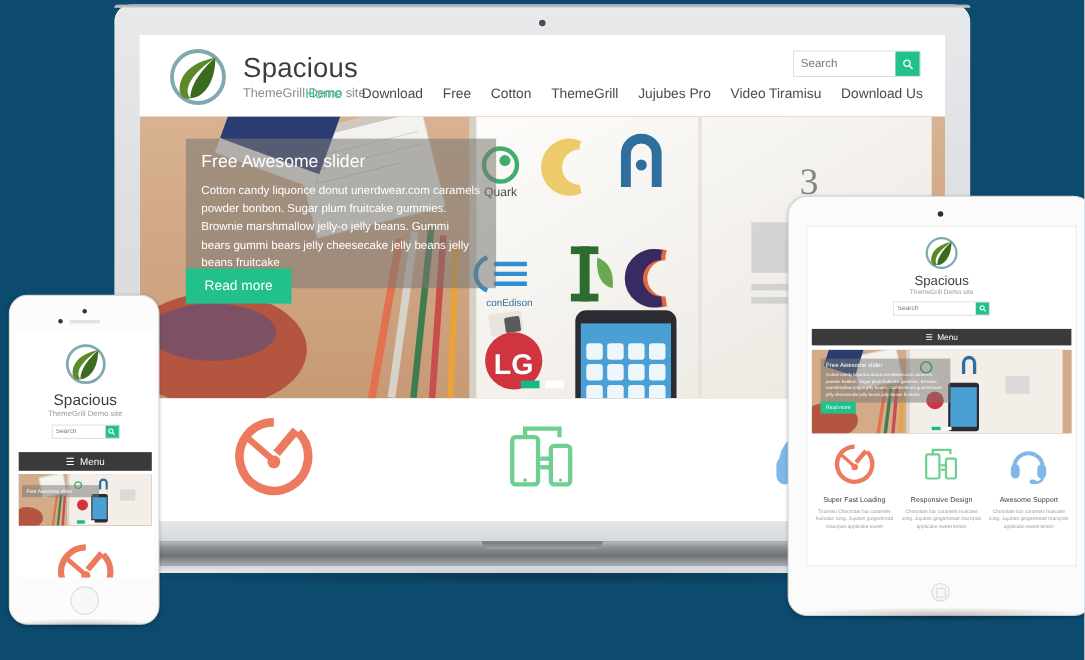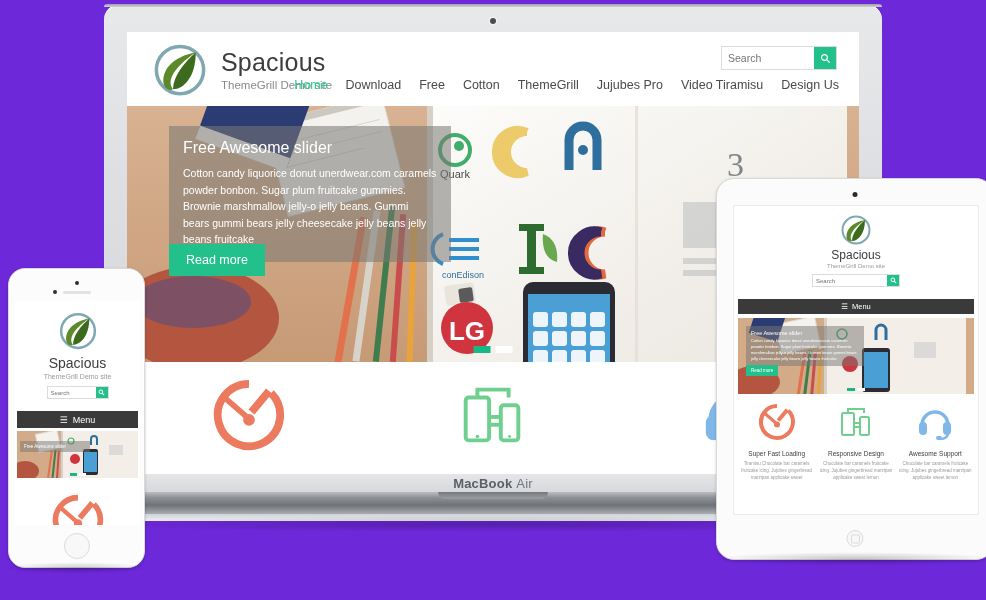--- a/index.html
+++ b/index.html
@@ -2,21 +2,21 @@
 <html><head>
 <meta charset="utf-8">
 <style>
   * { box-sizing: border-box; margin: 0; padding: 0; }
   html, body {
     width: 986px; height: 600px;
     background: #ffffff;
     font-family: "Liberation Sans", sans-serif;
     overflow: hidden;
   }
-  #stage { position: relative; width: 986px; height: 600px; background: #6d28d9; }
+  #stage { position: relative; width: 986px; height: 600px; background: #0c4a6e; }
 
   
   .laptop { position: absolute; left: 104px; top: 4px; width: 778px; height: 540px; }
   .laptop-lid {
     position: absolute; left: 0; top: 0; width: 778px; height: 488px;
     background: linear-gradient(180deg,#e8e9eb 0%,#dcdee1 40%,#d2d4d7 100%);
     border-radius: 16px 16px 4px 4px;
     box-shadow: 0 1px 0 #fff inset, 0 -1px 0 rgba(0,0,0,.08) inset;
   }
   .laptop-lid::before {
@@ -248,21 +248,21 @@
           </div>
 
           <nav class="mainnav">
             <a href="#" class="active">Home</a>
             <a href="#">Download</a>
             <a href="#">Free</a>
             <a href="#">Cotton</a>
             <a href="#">ThemeGrill</a>
             <a href="#">Jujubes Pro</a>
             <a href="#">Video Tiramisu</a>
-            <a href="#">Design Us</a>
+            <a href="#">Download Us</a>
           </nav>
         </div>
 
         <div class="hero">
           <div class="hero-photo bg-photo">
             <svg viewBox="0 0 732 256" width="732" height="256" preserveAspectRatio="none">
               <defs>
                 <linearGradient id="wood" x1="0" y1="0" x2="0" y2="1">
                   <stop offset="0" stop-color="#d8b292"></stop>
                     <stop offset="1" stop-color="#c79a76"></stop>
@@ -399,24 +399,20 @@
               <rect x="8" y="40" width="16" height="26" rx="8" fill="#7fb8e8"></rect>
               <rect x="56" y="40" width="16" height="26" rx="8" fill="#7fb8e8"></rect>
               <path d="M66 62 q0 12 -16 12" fill="none" stroke="#7fb8e8" stroke-width="5"></path>
               <rect x="42" y="68" width="12" height="8" rx="4" fill="#7fb8e8"></rect>
             </svg>
           </div>
         </div>
       </div>
 
       <div class="laptop-chin"></div>
-      <div class="laptop-logo">
-        <b>MacBook</b>
-        <span>Air</span>
-      </div>
     </div>
     <div class="laptop-base"></div>
     <div class="laptop-notch"></div>
     <div class="laptop-foot"></div>
     <div class="laptop-shadow"></div>
   </div>
 
   <div class="tablet">
     <div class="tablet-body">
       <div class="tablet-cam"></div>

